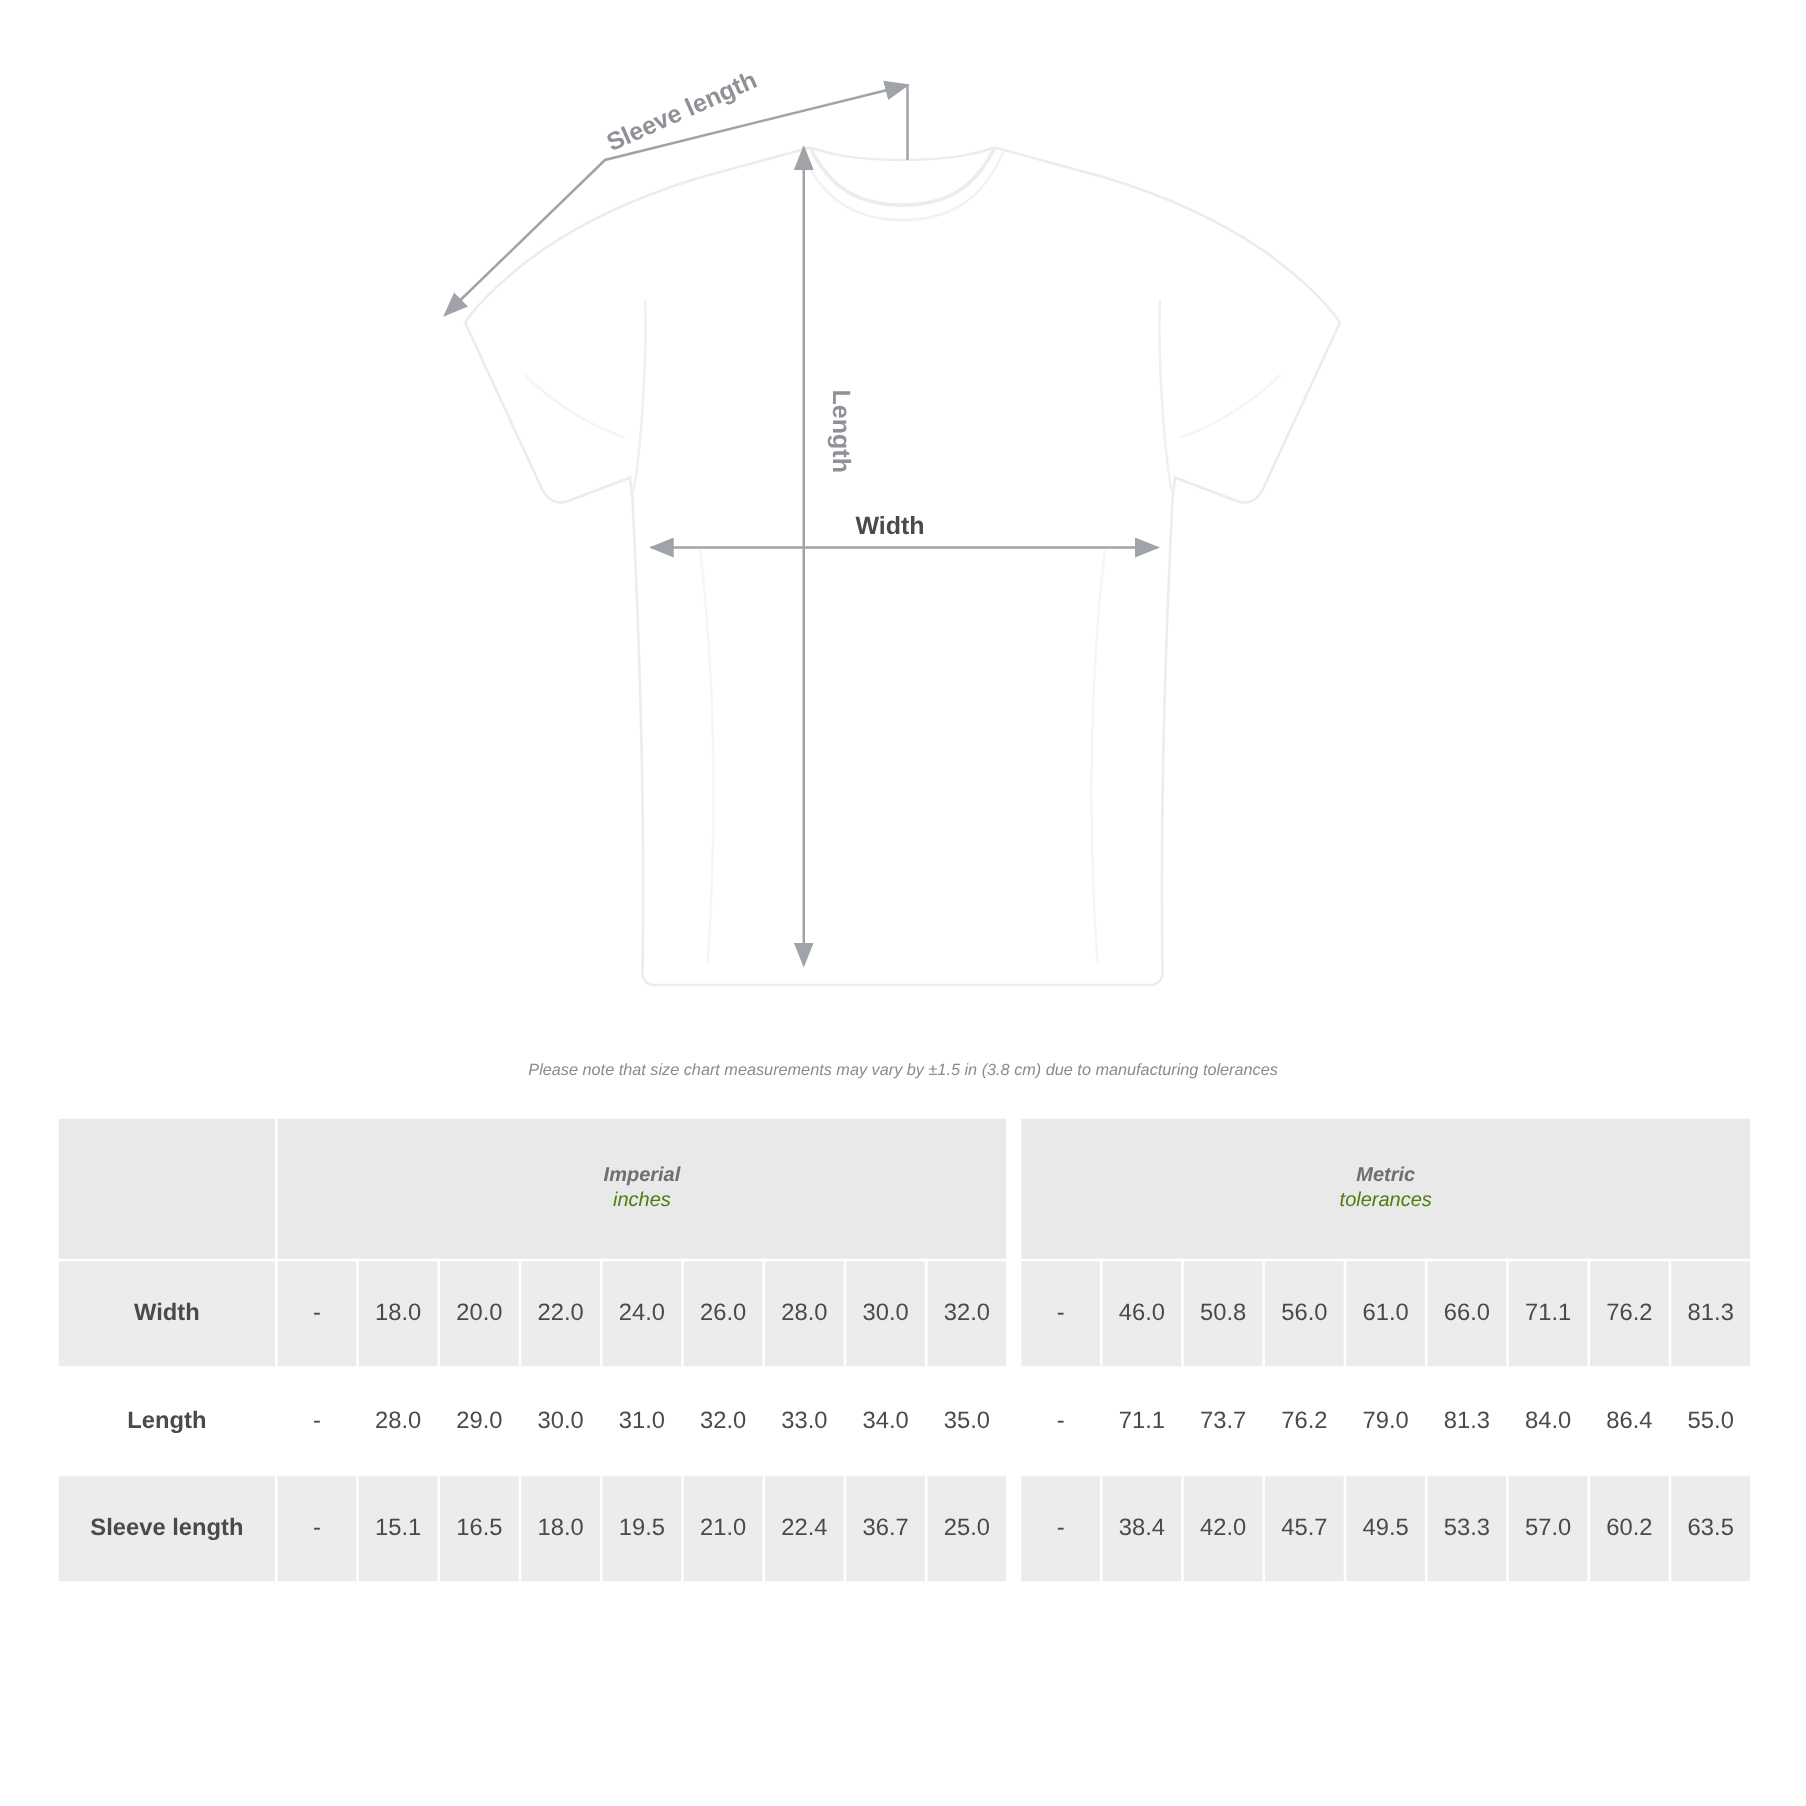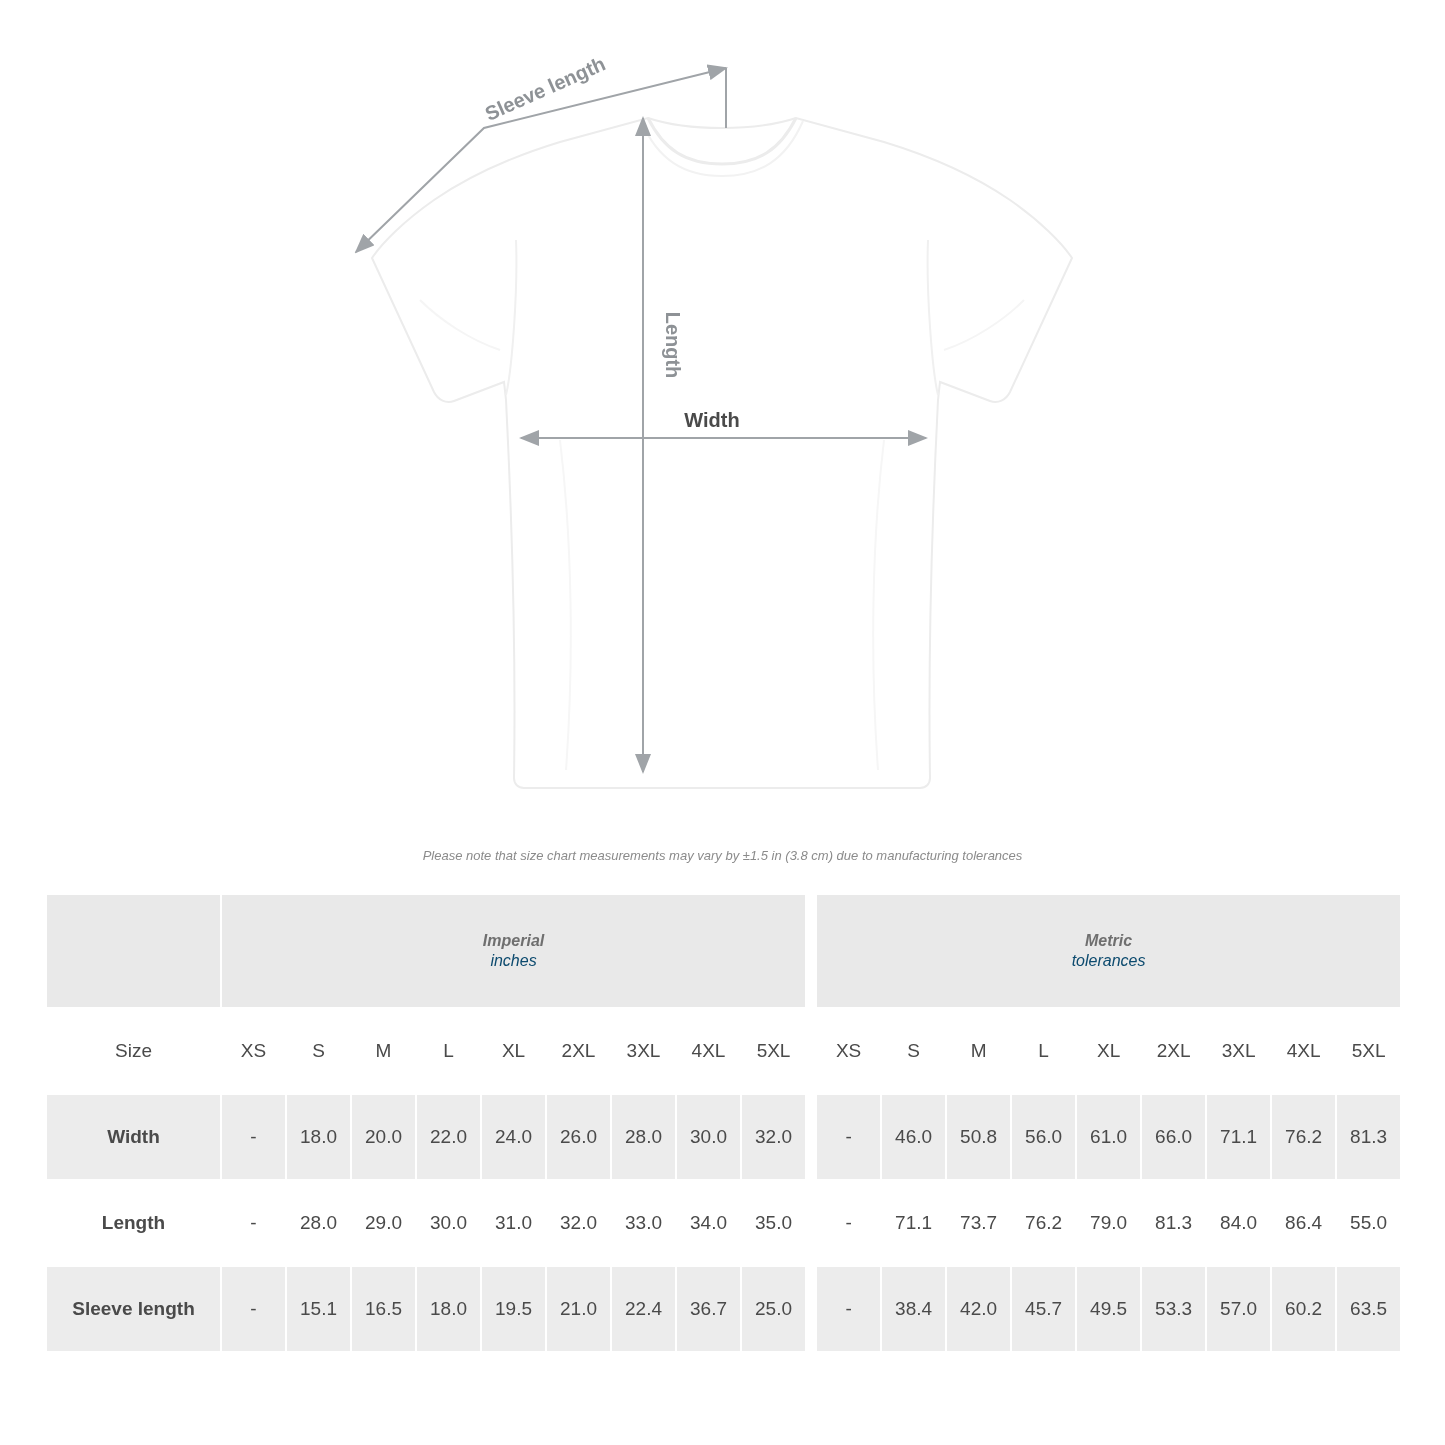--- a/index.html
+++ b/index.html
@@ -74,21 +74,21 @@
   }
   .unit-name {
     font-size: 16px;
     font-style: italic;
     font-weight: bold;
     color: #6f6f6f;
   }
   .unit-sub {
     font-size: 16px;
     font-style: italic;
-    color: #0c4a6e;
+    color: #4d7c0f;
     margin-top: 2px;
   }
   .row-sizes td {
     background: #ffffff;
     height: 84px;
     font-size: 20px;
     color: #3e3e3e;
   }
   .row-sizes td.label-cell {
     background: #ffffff;
@@ -205,42 +205,20 @@
             <td class="unit-header" colspan="9">
               <div class="unit-name">Imperial</div>
               <div class="unit-sub">inches</div>
             </td>
             <td class="unit-header spacer-col"></td>
             <td class="unit-header" colspan="9">
               <div class="unit-name">Metric</div>
               <div class="unit-sub">tolerances</div>
             </td>
           </tr>
-          <tr class="row-sizes">
-            <td class="label-cell">Size</td>
-            <td>XS</td>
-            <td>S</td>
-            <td>M</td>
-            <td>L</td>
-            <td>XL</td>
-            <td>2XL</td>
-            <td>3XL</td>
-            <td>4XL</td>
-            <td>5XL</td>
-            <td class="spacer-col"></td>
-            <td>XS</td>
-            <td>S</td>
-            <td>M</td>
-            <td>L</td>
-            <td>XL</td>
-            <td>2XL</td>
-            <td>3XL</td>
-            <td>4XL</td>
-            <td>5XL</td>
-          </tr>
           <tr class="row-shaded">
             <td class="label-cell">Width</td>
             <td>-</td>
             <td>18.0</td>
             <td>20.0</td>
             <td>22.0</td>
             <td>24.0</td>
             <td>26.0</td>
             <td>28.0</td>
             <td>30.0</td>

